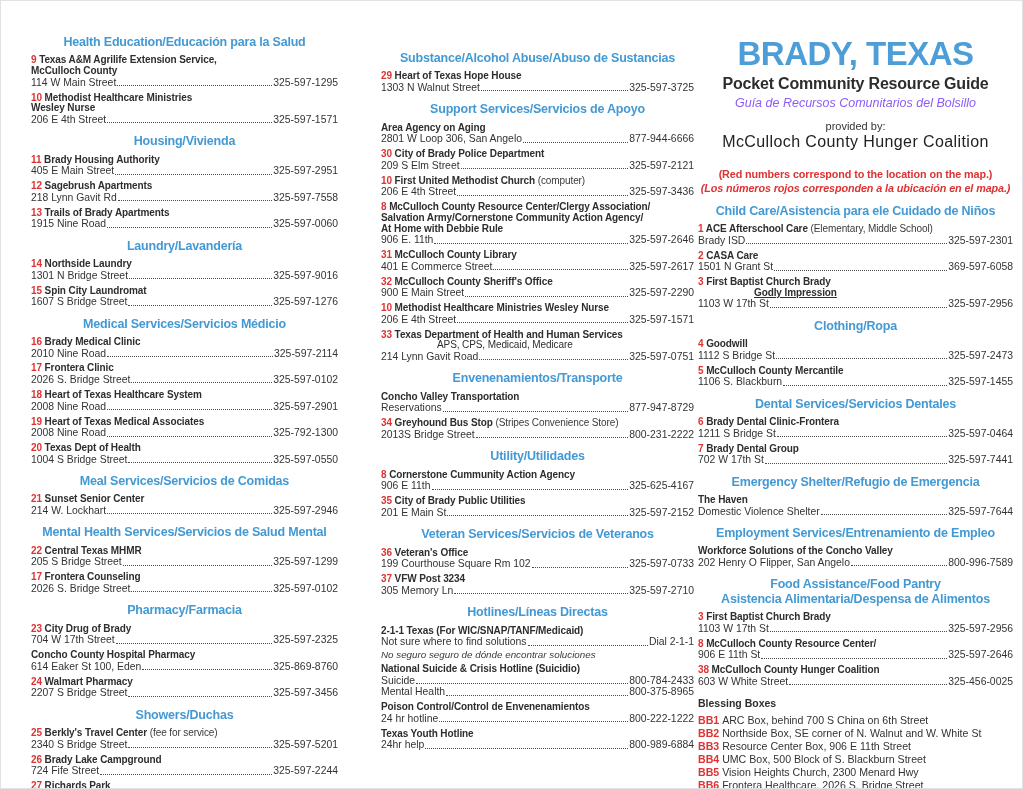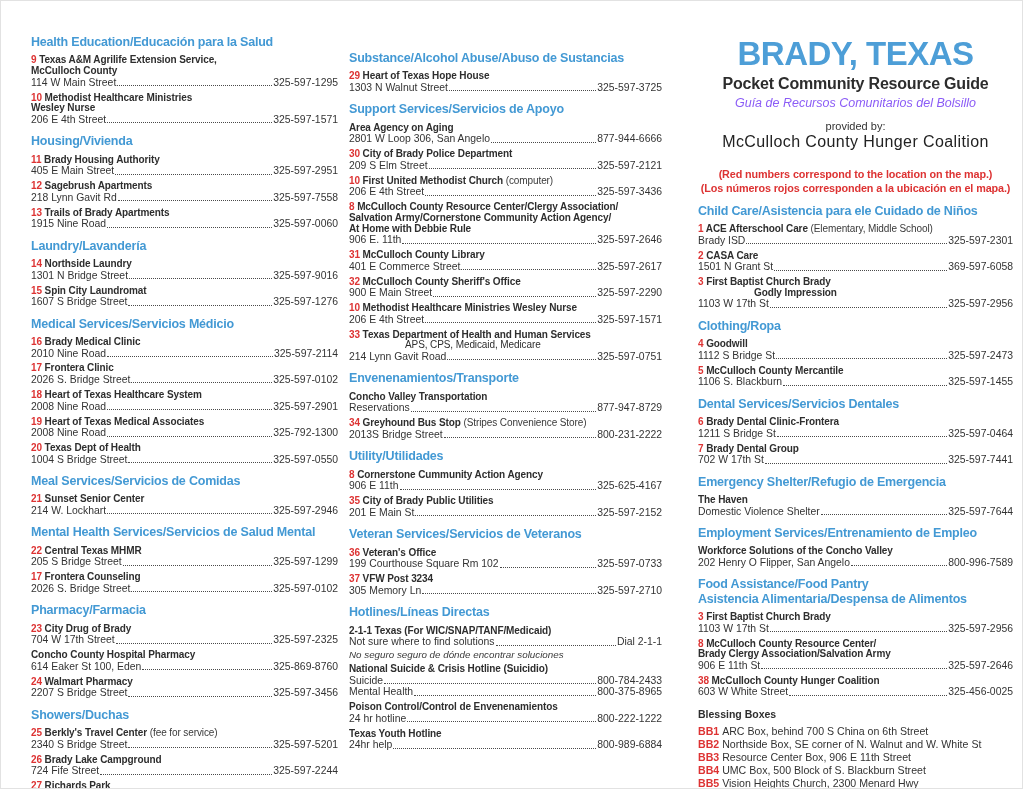--- a/index.html
+++ b/index.html
@@ -4,47 +4,47 @@
 <style>
   :root{
     --accent-blue:#4399d4; --accent-red:#dd3333; --title-blue:#4d9ed7;
     --ink:#3a3a3a; --ink-dark:#2e2e2e; --leader:#4a4a4a; --page-border:#e2e2e2;
   }
   html,body{margin:0;padding:0;background:#fff;}
   body{width:1023px;height:789px;font-family:"Liberation Sans",sans-serif;color:var(--ink);}
   .page{position:relative;width:1023px;height:789px;box-sizing:border-box;border:1px solid var(--page-border);background:#fff;overflow:hidden;}
   .col{position:absolute;box-sizing:border-box;}
   .col1{left:30px;top:28px;width:307px;}
-  .col2{left:348px;top:44px;width:313px;}
+  .col2{left:380px;top:44px;width:313px;}
   .col3{left:697px;top:26px;width:315px;}
-  .sec-title{color:var(--accent-blue);font-weight:bold;font-size:12.5px;line-height:1.15;margin:9px 0 6px;letter-spacing:-0.2px;white-space:nowrap;}
+  .sec-title{color:var(--accent-blue);font-weight:bold;font-size:12.5px;line-height:1.15;text-align:center;margin:9px 0 6px;letter-spacing:-0.2px;white-space:nowrap;}
   .col > .sec-title:first-child{margin-top:6px;}
   .entry{margin-bottom:4.5px;}
   .ename{font-size:10px;font-weight:bold;line-height:1.06;color:var(--ink-dark);letter-spacing:-0.1px;}
   .enum{color:var(--accent-red);}
   .esuffix{font-weight:normal;color:var(--ink);}
   .indent-plain{margin-left:56px;font-weight:normal;}
-  .indent-bold{margin-left:56px;}
+  .indent-bold{margin-left:56px;text-decoration:underline;}
   .row{display:flex;align-items:flex-end;font-size:10.4px;line-height:1.1;color:#333;}
   .row .left{white-space:nowrap;}
   .leader{flex:1 1 auto;border-bottom:1.6px dotted var(--leader);margin:0 1px 2px 1px;min-width:6px;}
   .phone{white-space:nowrap;}
   .note{font-style:italic;font-size:9.8px;line-height:1.15;color:var(--ink);margin-top:1px;}
   .bb-title{font-size:10.5px;font-weight:bold;color:var(--ink-dark);margin:10px 0 5px;}
   .bb-item{font-size:10.6px;line-height:1.22;color:#333;white-space:nowrap;}
   .bb-code{color:var(--accent-red);font-weight:bold;}
   
   .masthead{text-align:center;margin-bottom:10px;}
   .mh-title{color:var(--title-blue);font-weight:bold;font-size:33px;line-height:1.02;letter-spacing:-0.5px;margin-top:10px;}
   .mh-sub{font-weight:bold;font-size:16px;color:#2d2d2d;margin-top:4px;letter-spacing:-0.2px;}
   .mh-sub-es{font-style:italic;font-size:12.5px;color:#8b5cf6;margin-top:3px;}
   .mh-provlabel{font-size:11px;color:#333;margin-top:10px;}
   .mh-prov{font-size:16px;color:#222;letter-spacing:0.4px;margin-top:1px;}
   .mh-note{color:var(--accent-red);font-weight:bold;font-size:10.8px;margin-top:17px;letter-spacing:-0.1px;}
-  .mh-note.es{margin-top:2px;}
+  .mh-note.es{font-style:italic;margin-top:2px;}
 </style>
 </head>
 <body>
 
 <div class="page">
   <div class="col col1">
       <div class="sec-title">
         <div>Health Education/Educación para la Salud</div>
       </div>
       <div class="entry">
@@ -521,21 +521,20 @@
         <div class="entry">
           <div class="ename"><span class="enum">3 </span><span>First Baptist Church Brady</span></div>
           <div class="row">
             <span class="left">1103 W 17th St</span>
             <div class="leader"></div>
             <span class="phone">325-597-2956</span>
           </div>
         </div>
         <div class="entry">
           <div class="ename"><span class="enum">8 </span><span>McCulloch County Resource Center/</span></div>
-          <div class="ename ">Brady Clergy Association/Salvation Army</div>
           <div class="row">
             <span class="left">906 E 11th St</span>
             <div class="leader"></div>
             <span class="phone">325-597-2646</span>
           </div>
         </div>
         <div class="entry">
           <div class="ename"><span class="enum">38 </span><span>McCulloch County Hunger Coalition</span></div>
           <div class="row">
             <span class="left">603 W White Street</span>

